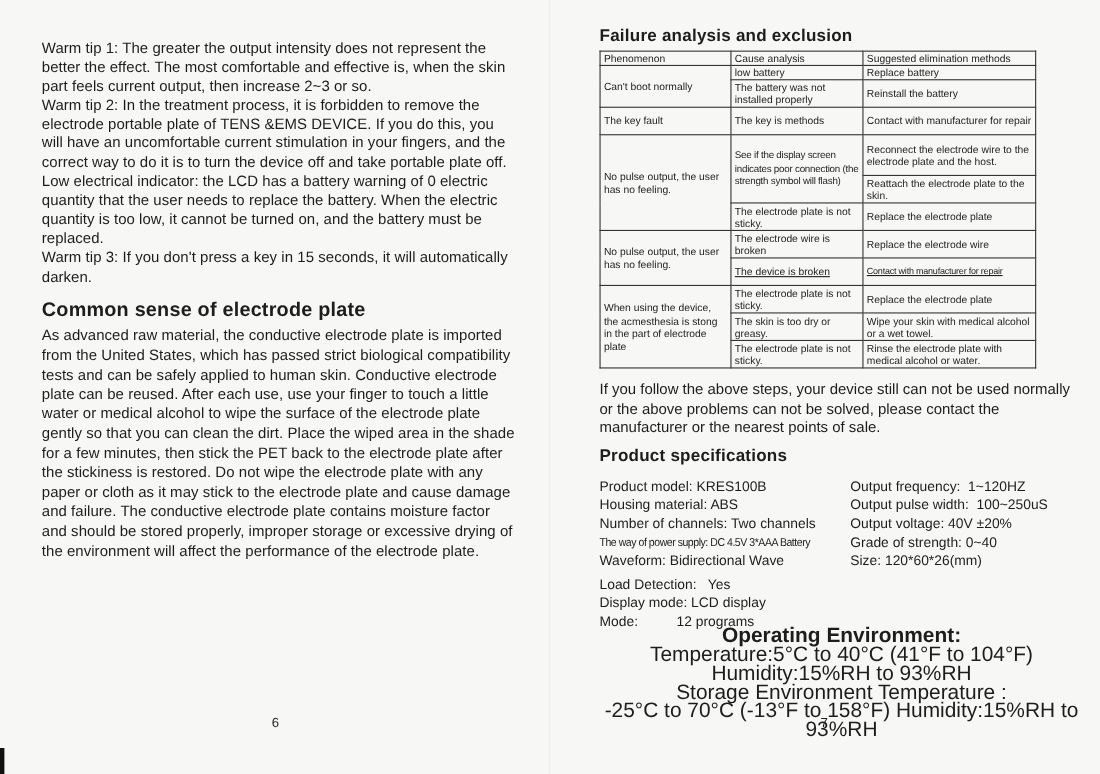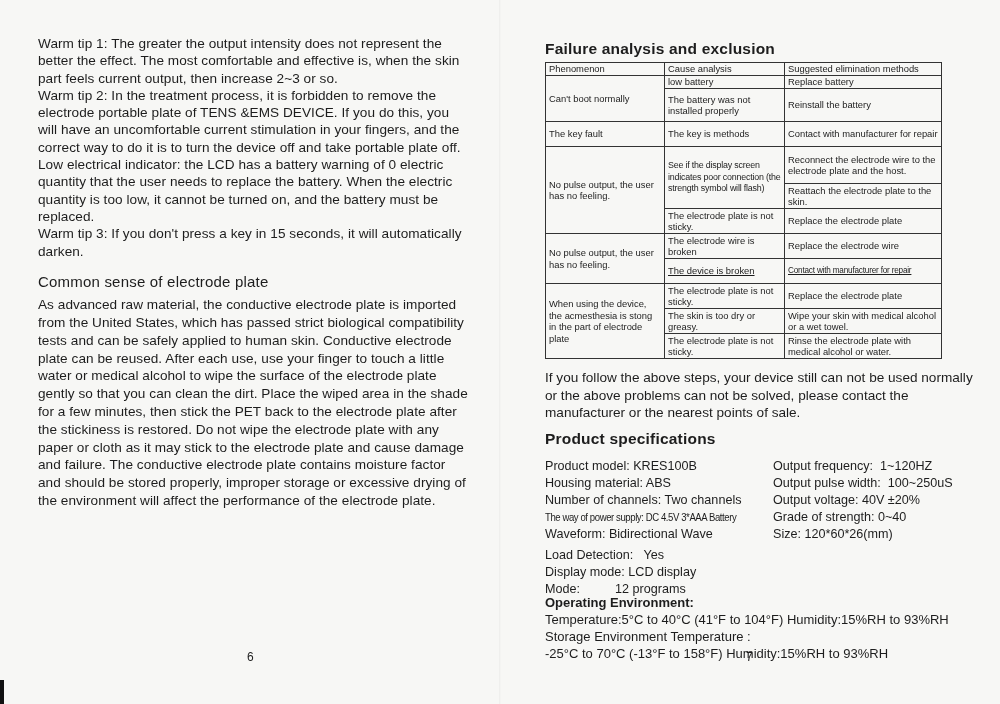--- a/index.html
+++ b/index.html
@@ -14,47 +14,47 @@
   .page-left { left: 0; width: 500px; }
   .page-right { left: 500px; width: 500px; }
 
   .left-text {
     position: absolute; left: 38px; top: 35px; width: 432px;
     font-size: 13.6px; line-height: 17.3px; letter-spacing: 0.05px;
   }
   .left-text p { margin: 0; }
   .left-text b { font-weight: normal; }
   .sec-heading {
-    font-weight: normal; font-size: 15px; margin: 13px 0 6px 0 !important; letter-spacing: 0.2px;
+    font-weight: bold; font-size: 18px; margin: 13px 0 6px 0 !important; letter-spacing: 0.2px;
   }
   .body-para { line-height: 17.8px; }
 
   .page-num { position: absolute; font-size: 12px; top: 650px; }
 
-  .right-col { position: absolute; left: 45px; top: 40px; width: 430px; }
+  .right-col { position: absolute; left: 45px; top: 24px; width: 430px; }
   .rt-heading { font-weight: bold; font-size: 15.5px; margin: 0 0 4px 0; letter-spacing: 0.2px; }
 
   table.fa {
     border-collapse: collapse; width: 397px; font-size: 9.4px; line-height: 11.5px;
     border: 1.5px solid #222;
   }
   table.fa td { border: 1px solid #333; padding: 0 3px; vertical-align: middle; }
   table.fa td.c1 { width: 112px; }
   table.fa td.c2 { width: 113px; }
   table.fa td.small { font-size: 8.2px; letter-spacing: -0.2px; }
 
   .follow { font-size: 13.6px; line-height: 17.5px; margin: 10px 0 0 0; }
   .spec-heading { font-weight: bold; font-size: 15.5px; margin: 8px 0 10px 0; letter-spacing: 0.2px; }
   .spec-grid { position: relative; font-size: 12.6px; line-height: 17px; }
   .spec-left { position: absolute; left: 0; top: 0; width: 228px; }
   .spec-right { position: absolute; left: 228px; top: 0; width: 210px; }
   .spec-left div, .spec-right div { white-space: nowrap; }
   .narrow { font-size: 10.4px; letter-spacing: -0.45px; transform: scaleX(0.92); transform-origin: left; }
   .gap { margin-top: 4px; }
-  .env { position: absolute; left: 0; top: 136px; font-size: 13px; line-height: 17px; width: 440px; }
+  .env { position: absolute; left: 0; top: 136px; font-size: 19px; line-height: 17px; width: 440px; text-align: center; }
   .env-heading { font-weight: bold; }
 
   .binding-mark { position: absolute; left: 0; top: 680px; width: 4px; height: 24px; background: #111; }
   .fold { position: absolute; left: 499px; top: 0; width: 2px; height: 704px; background: linear-gradient(to right, #ececea, #f7f7f5); }
 </style>
 </head>
 <body>
 
 <div class="fold"></div>
 
@@ -79,21 +79,21 @@
           <tr style="height:13px;">
         <td class="c1">Phenomenon</td>
         <td class="c2">Cause analysis</td>
         <td>Suggested elimination methods</td>
       </tr>
       <tr style="height:13px;">
         <td rowspan="2">Can't boot normally</td>
         <td>low battery</td>
         <td>Replace battery</td>
       </tr>
-      <tr style="height:33px;">
+      <tr style="height:25px;">
         <td>The battery was not installed properly</td>
         <td>Reinstall the battery</td>
       </tr>
       <tr style="height:25px;">
         <td>The key fault</td>
         <td>The key is methods</td>
         <td>Contact with manufacturer for repair</td>
       </tr>
       <tr style="height:37px;">
         <td rowspan="3">No pulse output, the user has no feeling.</td>

